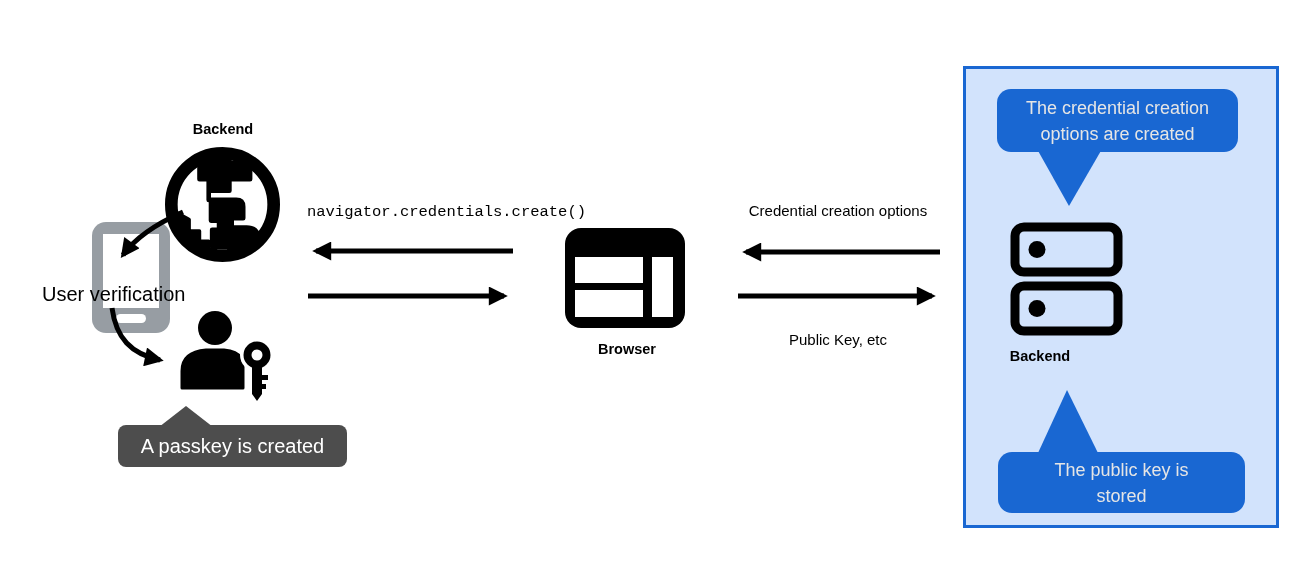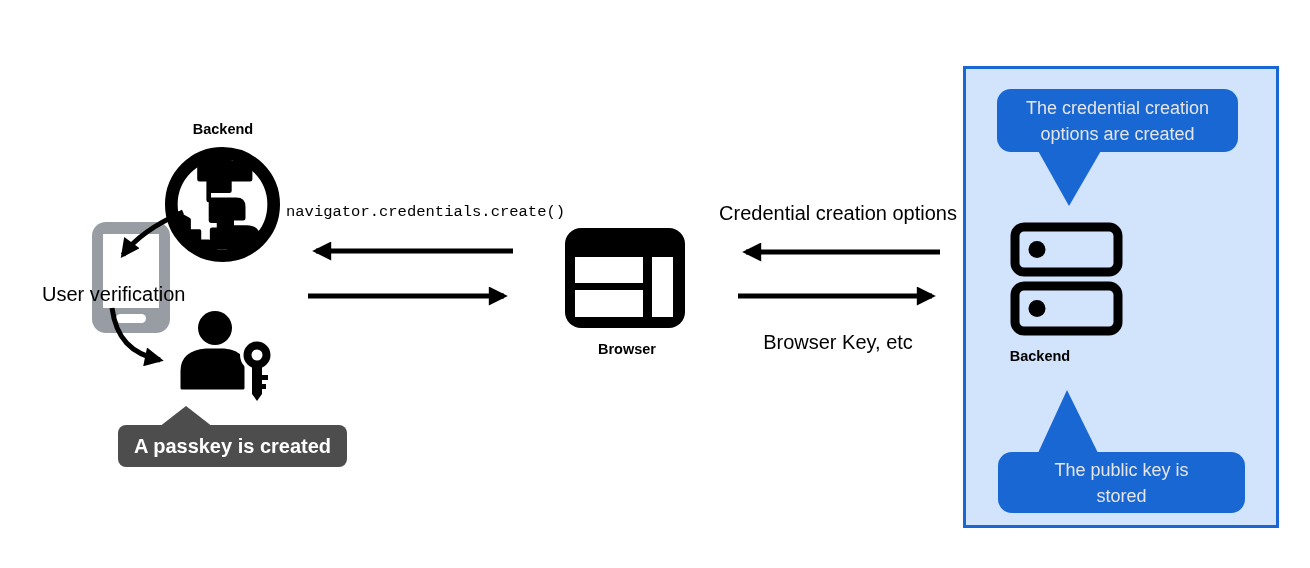--- a/index.html
+++ b/index.html
@@ -41,33 +41,32 @@
     left:1038px;top:390px;
     border-left:29px solid transparent;border-right:31px solid transparent;
     border-bottom:63px solid var(--accent-blue);
   }
   
   .tooltip-dark{
     left:118px;top:425px;width:229px;height:42px;border-radius:8px;
     background:var(--tooltip-gray);color:#fff;font-size:20px;
     display:flex;align-items:center;justify-content:center;white-space:nowrap;
     z-index:3;
-    font-weight:bold;
   }
   .tooltip-dark-tail{
     left:159px;top:406px;width:0;height:0;z-index:3;
     border-left:27px solid transparent;border-right:27px solid transparent;
     border-bottom:21px solid var(--tooltip-gray);
   }
   
   .icon-label{font-weight:bold;font-size:14.5px;text-align:center;z-index:5;}
-  .msg-label{font-size:20px;text-align:center;z-index:5;}
+  .msg-label{font-size:15px;text-align:center;z-index:5;}
   .code-label{
     font-family:"Liberation Mono","DejaVu Sans Mono",monospace;
-    font-size:15.5px;text-align:left;z-index:5;
+    font-size:15.5px;text-align:right;z-index:5;
   }
   .uv-label{font-size:20px;z-index:5;}
   
   .icon{z-index:2;}
   svg{display:block;}
   .arrow-layer{left:0;top:0;z-index:4;pointer-events:none;}
 </style>
 </head>
 <body>
 
@@ -159,17 +158,17 @@
 
   <div class="abs uv-label" style="left:42px;top:283px;">User verification</div>
 
   <div class="abs code-label" style="left:286px;top:203px;width:300px;">navigator.credentials.create()</div>
 
 
   <div class="abs icon-label" style="left:567px;top:341px;width:120px;">Browser</div>
 
   <div class="abs msg-label" style="left:688px;top:202px;width:300px;">Credential creation options</div>
 
-  <div class="abs msg-label" style="left:688px;top:331px;width:300px;">Browser Key, etc</div>
+  <div class="abs msg-label" style="left:688px;top:331px;width:300px;">Public Key, etc</div>
 
   <div class="abs icon-label" style="left:980px;top:348px;width:120px;">Backend</div>
 
 </div>
 
 </body></html>

